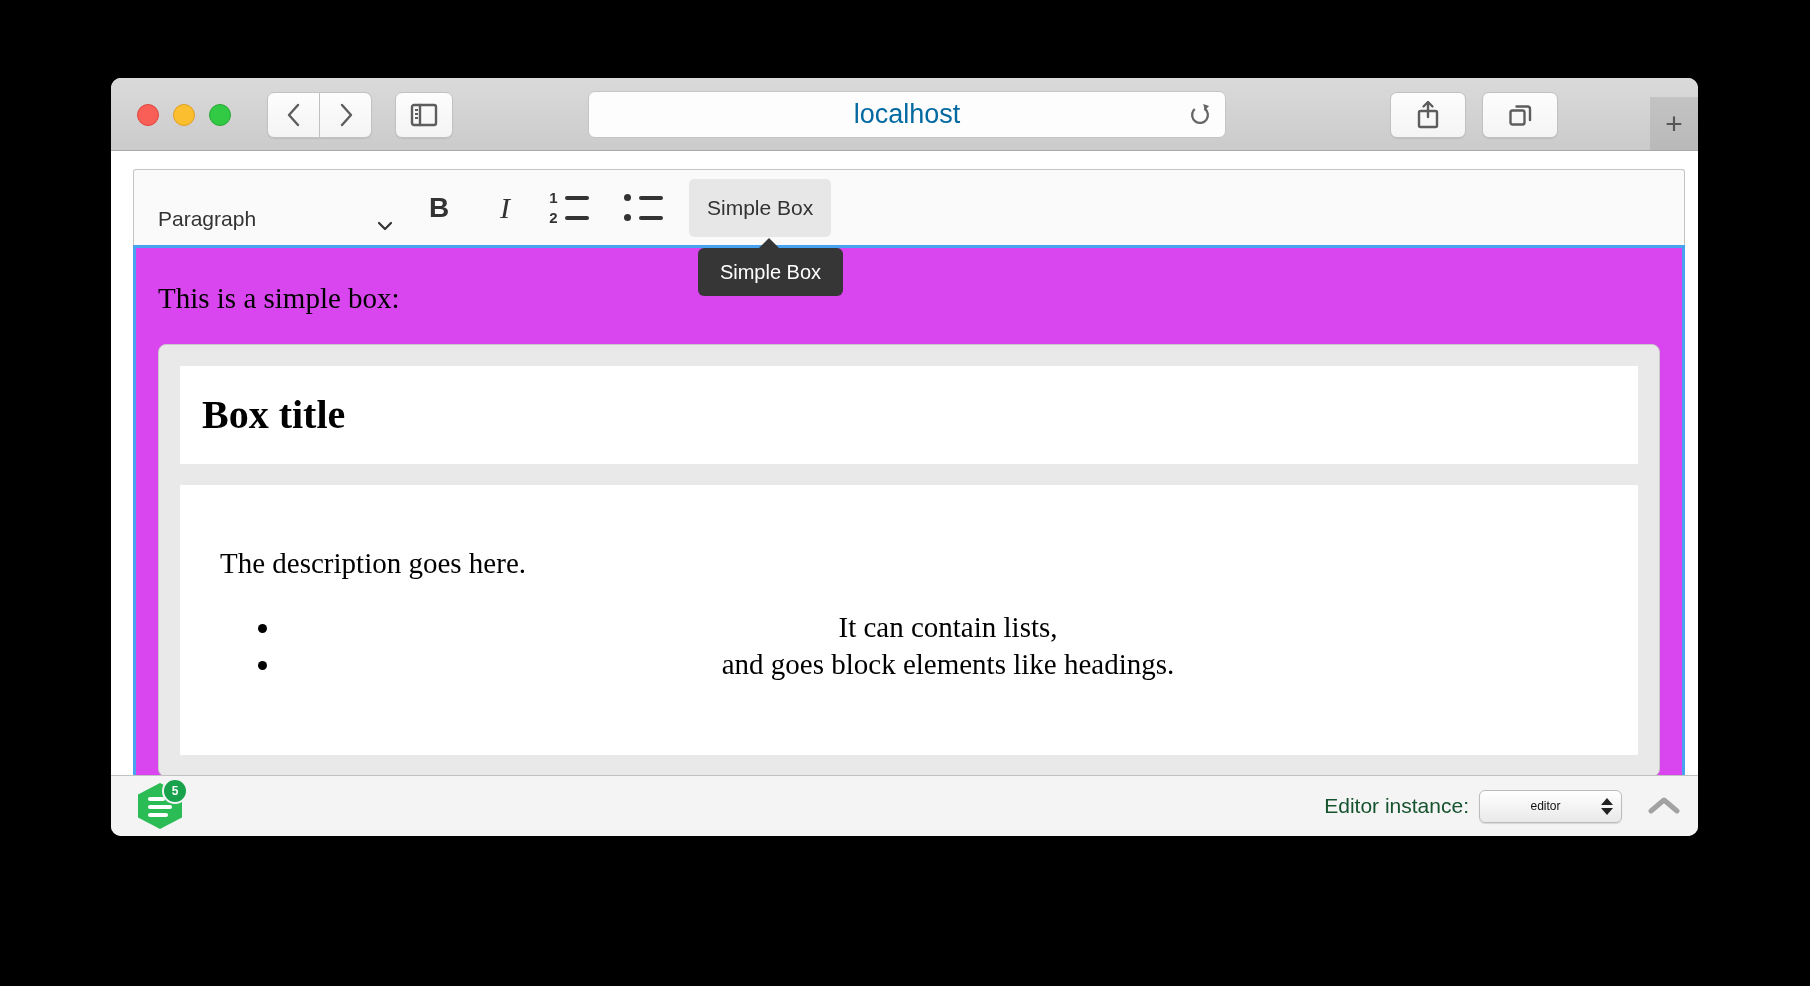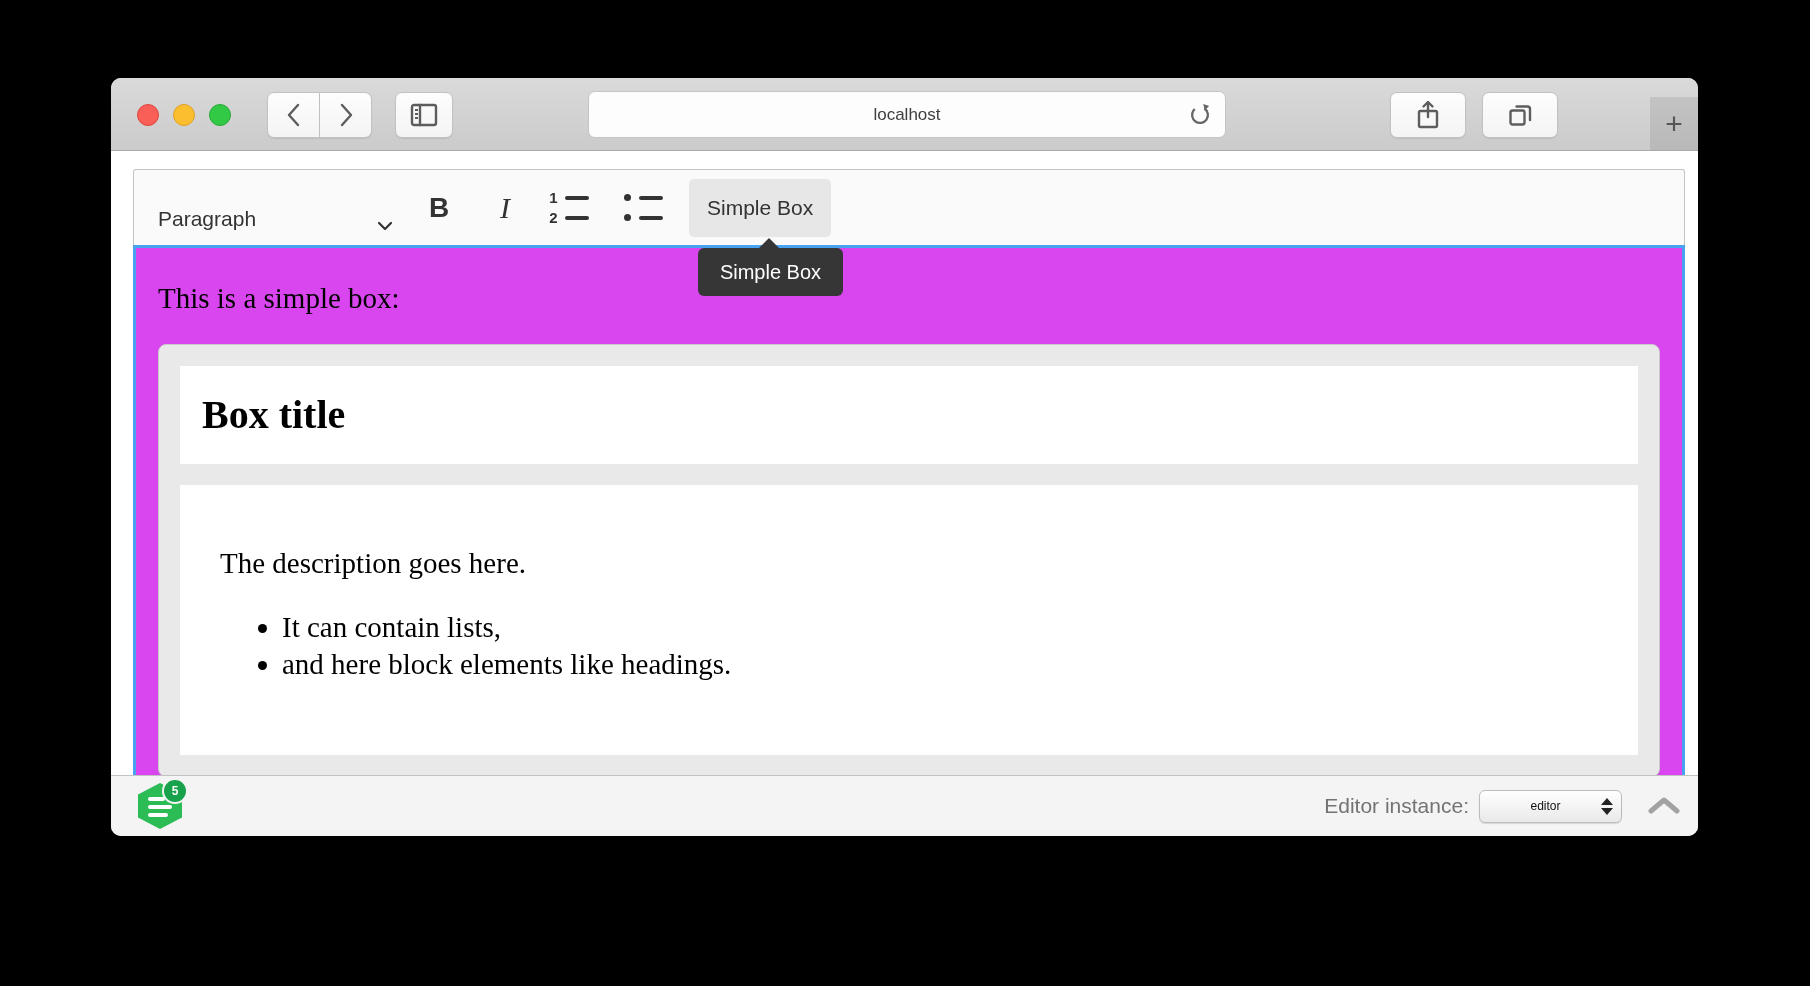--- a/index.html
+++ b/index.html
@@ -28,21 +28,21 @@
   .tb-btn{background:linear-gradient(#fdfdfd,#f4f4f4);border:1px solid #c2c2c2;border-radius:7px;
           display:flex;align-items:center;justify-content:center;box-shadow:0 1px 1px rgba(0,0,0,.08);}
   .navgroup{position:absolute;left:156px;top:14px;display:flex;}
   .navgroup .tb-btn{width:51px;height:44px;border-radius:0;}
   .navgroup .tb-btn:first-child{border-radius:7px 0 0 7px;}
   .navgroup .tb-btn:last-child{border-radius:0 7px 7px 0;border-left:none;}
   .sidebar-btn{position:absolute;left:284px;top:14px;width:56px;height:44px;}
   .addressbar{position:absolute;left:477px;top:13px;width:636px;height:45px;
               background:#fdfdfd;border:1px solid #c5c5c5;border-radius:7px;
               display:flex;align-items:center;justify-content:center;}
-  .addressbar .url{font-size:17px;color:#404040;}
+  .addressbar .url{font-size:27px;color:#0369a1;}
   .reload{position:absolute;right:12px;top:10px;}
   .right-btns{position:absolute;right:140px;top:14px;display:flex;gap:16px;}
   .right-btns .tb-btn{width:74px;height:44px;}
   .newtab{position:absolute;right:0;top:19px;width:48px;height:53px;
           background:linear-gradient(#c3c3c3,#b9b9b9);
           display:flex;align-items:center;justify-content:center;
           color:#555;font-size:30px;font-weight:300;line-height:1;}
   .icon-stroke{stroke:#5d5d5d;fill:none;stroke-width:2.4;stroke-linecap:round;stroke-linejoin:round;}
 
   
@@ -69,21 +69,21 @@
                border:3px solid var(--focus);border-bottom:none;
                padding:0 22px;overflow:hidden;
                font-family:"Liberation Serif",serif;color:#000;}
   .intro-par{font-size:29px;line-height:40px;margin:30px 0 26px 0;}
 
   .simple-box{background:#e9e9e9;border:1px solid #c9c9c9;border-radius:8px;padding:21px;}
   .simple-box-title{background:#fff;padding:26px 22px;margin-bottom:21px;}
   .simple-box-title h1{margin:0;font-size:40px;line-height:46px;font-weight:700;font-family:"Liberation Serif",serif;}
   .simple-box-description{background:#fff;padding:42px 24px 64px 24px;}
   .simple-box-description p{margin:16px;font-size:29px;line-height:40px;}
-  .simple-box-description ul{margin:26px 0 8px 0;padding-left:78px;}
+  .simple-box-description ul{margin:26px 0 8px 0;padding-left:78px;text-align:center;}
   .simple-box-description li{font-size:29px;line-height:37px;}
 
   
   .tooltip{position:absolute;left:587px;top:97px;width:145px;height:48px;background:var(--tipbg);
            border-radius:6px;color:#fff;font-size:20px;font-weight:500;
            display:flex;align-items:center;justify-content:center;z-index:5;
            font-family:"Liberation Sans",sans-serif;}
   .tooltip .caret{position:absolute;top:-10px;left:60px;width:0;height:0;
                   border-left:11px solid transparent;border-right:11px solid transparent;
                   border-bottom:11px solid var(--tipbg);}
@@ -95,21 +95,21 @@
   .hexagon{position:absolute;left:0;top:2px;width:44px;height:46px;background:var(--green);
            clip-path:polygon(50% 0%,100% 25%,100% 75%,50% 100%,0% 75%,0% 25%);}
   .hexagon .line{position:absolute;left:10px;height:4px;border-radius:2px;background:#fff;}
   .hexagon .l1{top:14px;width:17px;}
   .hexagon .l2{top:22px;width:24px;}
   .hexagon .l3{top:30px;width:20px;}
   .badge{position:absolute;top:-3px;right:-4px;width:22px;height:22px;border-radius:50%;
          background:var(--badge);border:2px solid #f4f4f4;color:#fff;font-size:12px;font-weight:700;
          display:flex;align-items:center;justify-content:center;}
   .spacer{flex:1;}
-  .instance-label{font-size:21px;color:#737373;}
+  .instance-label{font-size:21px;color:#14532d;}
   .instance-select{margin-left:10px;width:117px;height:31px;border-radius:6px;
                    background:linear-gradient(#ffffff,#e9e9e9);border:1px solid #bcbcbc;
                    box-shadow:0 1px 1px rgba(0,0,0,.12);
                    display:flex;align-items:center;padding:0 8px 0 16px;cursor:default;}
   .instance-select .val{flex:1;text-align:center;font-size:12px;color:#111;}
   .sel-arrows{display:flex;flex-direction:column;gap:3px;margin-left:6px;}
   .sel-arrows .up{width:0;height:0;border-left:6px solid transparent;border-right:6px solid transparent;border-bottom:7px solid #222;}
   .sel-arrows .down{width:0;height:0;border-left:6px solid transparent;border-right:6px solid transparent;border-top:7px solid #222;}
   .collapse{margin-left:26px;display:flex;align-items:center;}
 </style>
@@ -235,21 +235,21 @@
         <p class="intro-par">This is a simple box:</p>
 
         <div class="simple-box">
           <div class="simple-box-title">
             <h1>Box title</h1>
           </div>
           <div class="simple-box-description">
             <p>The description goes here.</p>
             <ul>
               <li>It can contain lists,</li>
-              <li>and here block elements like headings.</li>
+              <li>and goes block elements like headings.</li>
             </ul>
           </div>
         </div>
       </div>
     </div>
 
     <div class="bottombar">
       <div class="inspector-logo">
         <div class="hexagon">
           <span class="line l1"></span>

